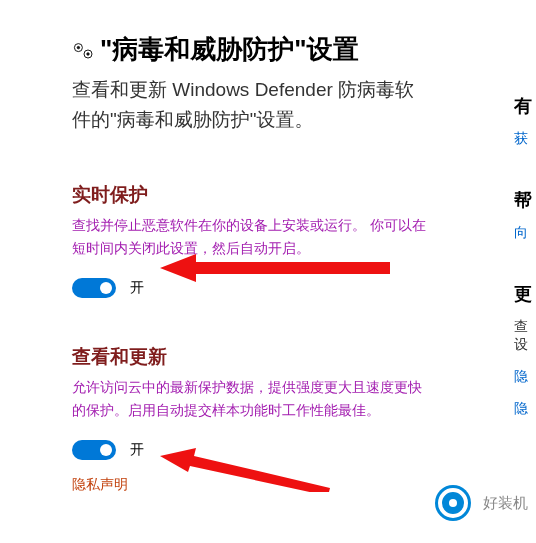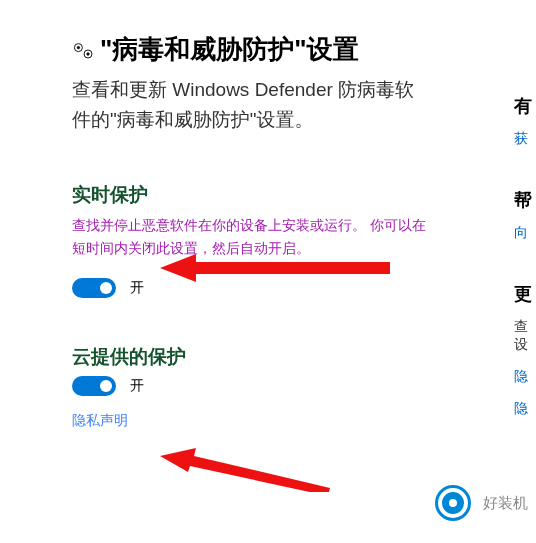--- a/index.html
+++ b/index.html
@@ -36,21 +36,21 @@
       line-height: 1.6;
       max-width: 360px;
       margin-bottom: 46px;
     }
     .section {
       margin-bottom: 46px;
     }
     .section-title {
       font-size: 19px;
       font-weight: 600;
-      color: #14532d;
+      color: #7f1d1d;
       margin-bottom: 6px;
     }
     .section-desc {
       font-size: 14px;
       color: #a21caf;
       line-height: 1.65;
       max-width: 360px;
       margin-bottom: 18px;
     }
     .toggle-row {
@@ -74,21 +74,21 @@
       background: #fff;
       top: 4px;
       right: 4px;
     }
     .toggle-label {
       font-size: 14px;
       color: #000;
     }
     .link {
       font-size: 14px;
-      color: #3b82f6;
+      color: #c2410c;
       cursor: pointer;
       margin-top: 16px;
       display: inline-block;
     }
     
     .rightcol {
       position: absolute;
       right: 0;
       top: 94px;
       width: 22px;
@@ -175,21 +175,22 @@
     <div class="section-desc">查找并停止恶意软件在你的设备上安装或运行。 你可以在短时间内关闭此设置，然后自动开启。</div>
     <div class="toggle-row">
       <div class="toggle">
         <div class="toggle-knob"></div>
       </div>
       <span class="toggle-label">开</span>
     </div>
   </div>
 
   <div class="section">
-    <div class="section-title">云提供的保护</div>
+    <div class="section-title">查看和更新</div>
+    <div class="section-desc">允许访问云中的最新保护数据，提供强度更大且速度更快的保护。启用自动提交样本功能时工作性能最佳。</div>
     <div class="toggle-row">
       <div class="toggle">
         <div class="toggle-knob"></div>
       </div>
       <span class="toggle-label">开</span>
     </div>
     <a class="link">隐私声明</a>
   </div>
 
 </div>

